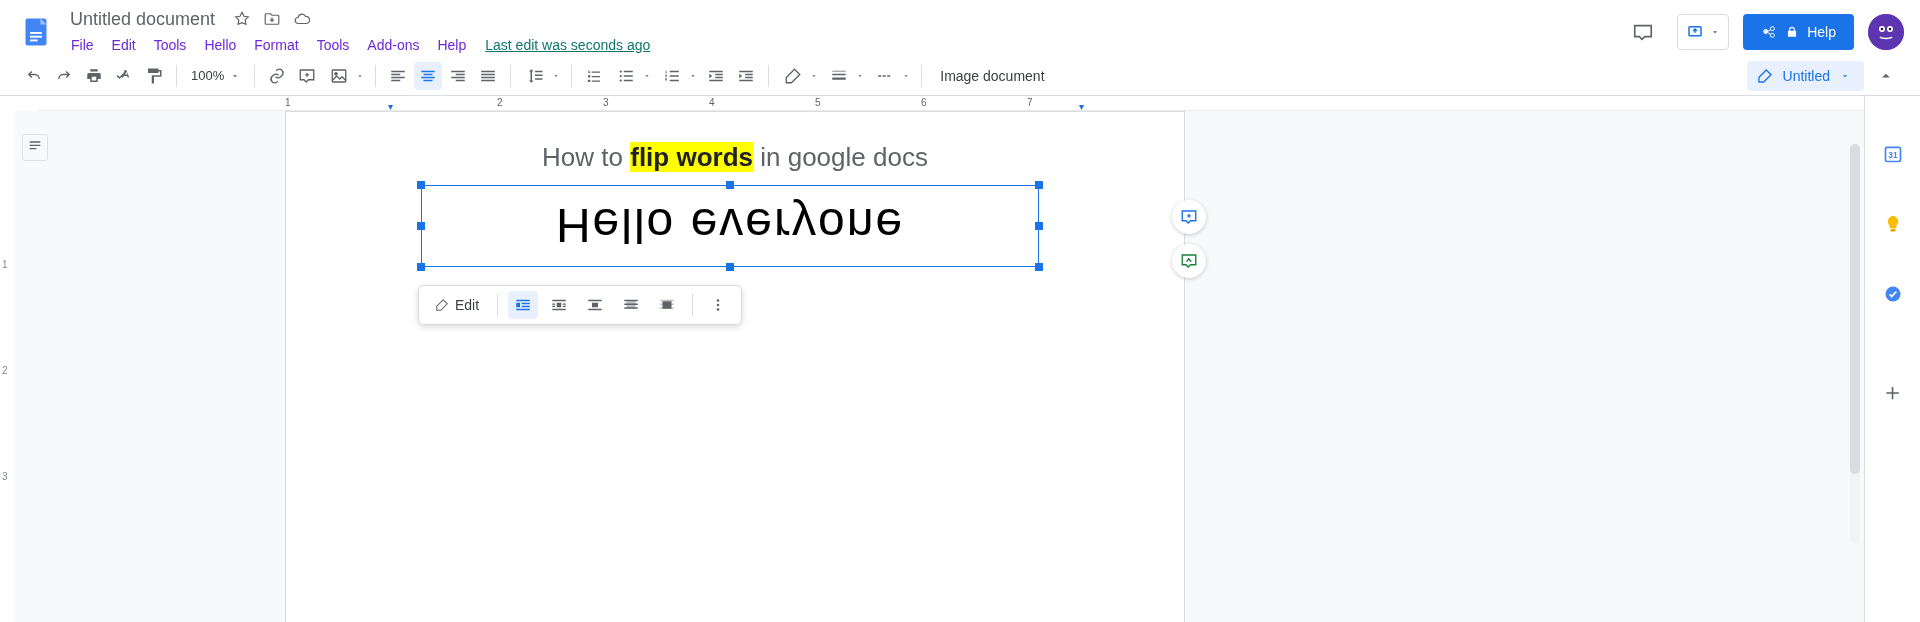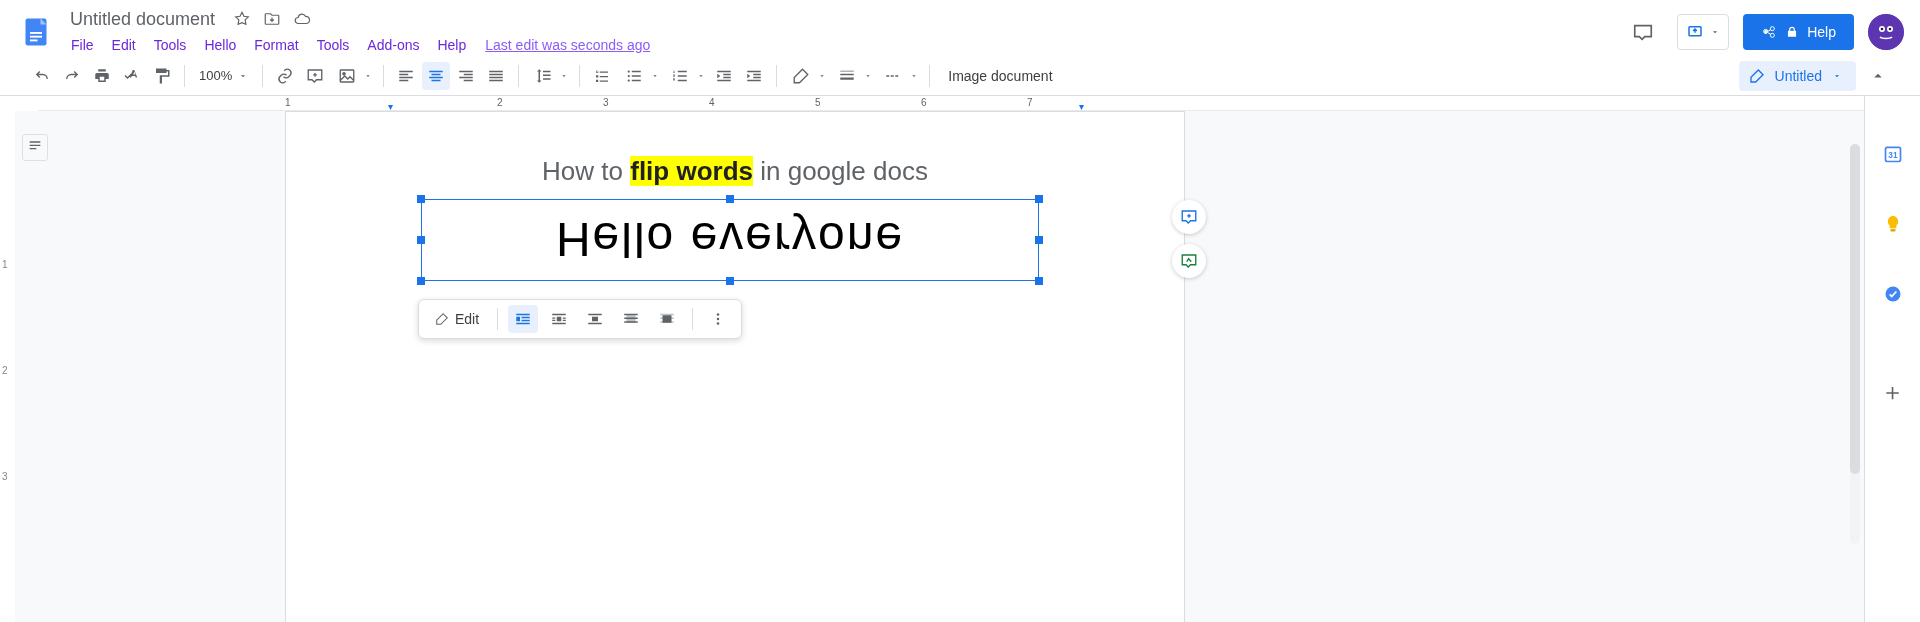--- a/index.html
+++ b/index.html
@@ -38,21 +38,21 @@
     .title-icons { display: flex; gap: 12px; color: #5f6368; }
     .title-icons span { display: inline-flex; align-items: center; cursor: pointer; }
     .title-icons svg { width: 18px; height: 18px; }
 
     .menu-bar { display: flex; align-items: center; gap: 4px; margin-top: 2px; }
     .menu-item {
       font-size: 14px; color: #6d28d9; padding: 4px 7px;
       cursor: pointer; border-radius: 4px;
     }
     .last-edit {
-      font-size: 14px; color: #8b5cf6; text-decoration: underline;
+      font-size: 14px; color: #0f766e; text-decoration: underline;
       margin-left: 8px; cursor: pointer;
     }
 
     .header-right {
       margin-left: auto; display: flex; align-items: center; gap: 14px;
     }
     .icon-btn {
       width: 40px; height: 40px; border-radius: 50%;
       display: flex; align-items: center; justify-content: center;
       cursor: pointer; color: #5f6368;
@@ -74,21 +74,21 @@
     .avatar {
       width: 36px; height: 36px; border-radius: 50%;
       background: linear-gradient(135deg,#7e57c2,#5e35b1);
       display: flex; align-items: center; justify-content: center;
       color: #fff; font-size: 14px; overflow: hidden;
     }
 
     
     .toolbar {
       display: flex; align-items: center;
-      padding: 0 28px;
+      padding: 0 20px;
       height: 40px;
       border-bottom: 1px solid #dadce0;
       gap: 2px;
     }
     .tbar-sep {
       width: 1px; height: 22px; background: #dadce0;
       margin: 0 6px;
     }
     .tbar-btn {
       min-width: 28px; height: 28px;
@@ -190,21 +190,21 @@
     }
 
     .page {
       position: absolute;
       left: 285px; top: 15px;
       width: 900px; min-height: 600px;
       background: #fff;
       border: 1px solid #dadce0;
     }
 
-    .doc-content { padding: 44px 70px; }
+    .doc-content { padding: 30px 70px; }
     .heading {
       font-size: 26px; color: #5f6368; font-weight: 400;
       text-align: center; margin-bottom: 12px;
       font-family: Arial, sans-serif;
     }
     .heading .hl {
       background: #ffff00; font-weight: 700; color: #202124;
     }
 
     .img-wrap {

